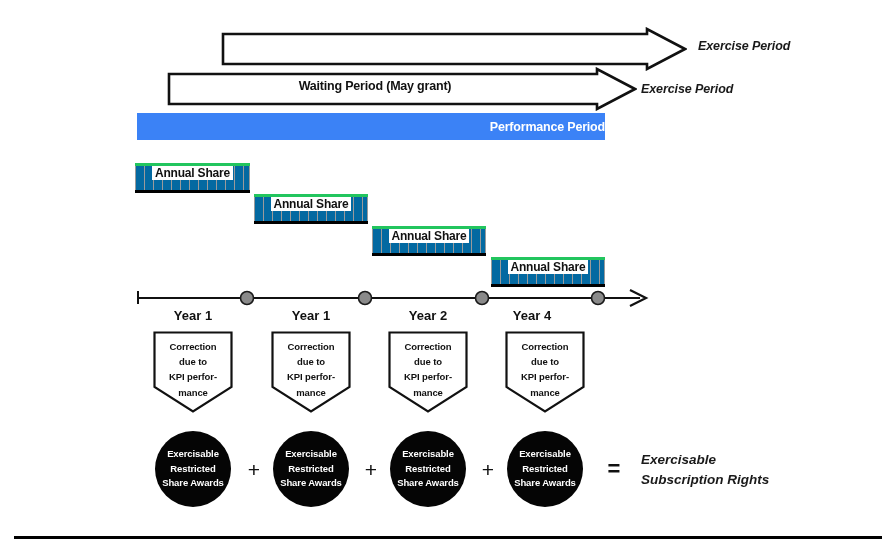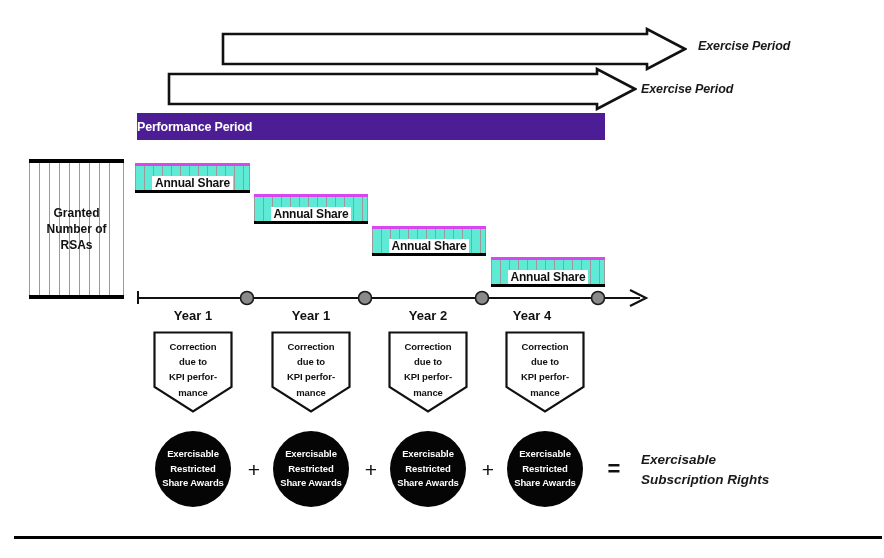--- a/index.html
+++ b/index.html
@@ -43,24 +43,24 @@
     font-weight: bold;
     font-size: 12.5px;
     color: #1a1a1a;
     white-space: nowrap;
     letter-spacing: -0.1px;
   }
 
   
   .perf-bar {
     position: absolute;
-    background: #4c1d95;
+    background: #3b82f6;
     display: flex;
     align-items: center;
-    justify-content: flex-start;
+    justify-content: flex-end;
   }
   .perf-bar span {
     color: #ffffff;
     font-weight: bold;
     font-size: 12.5px;
     letter-spacing: -0.2px;
     white-space: nowrap;
   }
 
   
@@ -91,25 +91,25 @@
     font-weight: bold;
     font-size: 12px;
     line-height: 1.35;
     color: #111;
     background: transparent;
   }
 
   
   .share-bar {
     position: absolute;
-    border-top: 3px solid #d946ef;
+    border-top: 3px solid #22c55e;
     border-bottom: 3px solid #000;
-    background: #5eead4;
+    background: #0369a1;
     display: flex;
-    align-items: flex-end;
+    align-items: flex-start;
     justify-content: center;
   }
   .share-bar .vlines { position: absolute; inset: 0; pointer-events: none; }
   .share-bar .vlines i {
     position: absolute;
     top: 0; bottom: 0;
     width: 1px;
     background: #9a9a9a;
   }
   .share-bar .share-text {
@@ -206,45 +206,27 @@
       <polygon points="2,7 426,7 426,2 464,22 426,42 426,37 2,37" fill="#ffffff" stroke="#111111" stroke-width="2.6" stroke-linejoin="miter"></polygon>
     </svg>
   </div>
   <div class="exercise-caption" style="left:698px; top:39px;">Exercise Period</div>
 
   <div class="block-arrow" style="left:167px; top:67px;">
     <svg width="470" height="44" viewBox="0 0 470 44" xmlns="http://www.w3.org/2000/svg">
       <polygon points="2,7 430,7 430,2 468,22 430,42 430,37 2,37" fill="#ffffff" stroke="#111111" stroke-width="2.6" stroke-linejoin="miter"></polygon>
     </svg>
   </div>
+  <div class="arrow-label" style="left:172px; top:79px; width:406px;">Waiting Period (May grant)</div>
   <div class="exercise-caption" style="left:641px; top:82px;">Exercise Period</div>
 
   <div class="perf-bar" style="left:137px; top:113px; width:468px; height:27px;">
     <span>Performance Period</span>
   </div>
 
-  <div class="rsa-box" style="left:29px; top:159px; width:95px; height:132px;">
-    <div class="vlines">
-      <i style="left:0px;"></i>
-        <i style="left:10px;"></i>
-        <i style="left:20px;"></i>
-      <i style="left:30px;"></i>
-        <i style="left:40px;"></i>
-        <i style="left:50px;"></i>
-      <i style="left:60px;"></i>
-        <i style="left:70px;"></i>
-        <i style="left:80px;"></i>
-      <i style="left:94px;"></i>
-    </div>
-    <div class="rsa-text">
-      <div>Granted</div>
-      <div>Number of</div>
-      <div>RSAs</div>
-    </div>
-  </div>
 
   <div class="share-bar" style="left:135px; top:163px; width:115px; height:24px;">
     <div class="vlines">
       <i style="left:0px;"></i>
         <i style="left:9px;"></i>
         <i style="left:18px;"></i>
       <i style="left:27px;"></i>
         <i style="left:36px;"></i>
         <i style="left:45px;"></i>
       <i style="left:54px;"></i>

